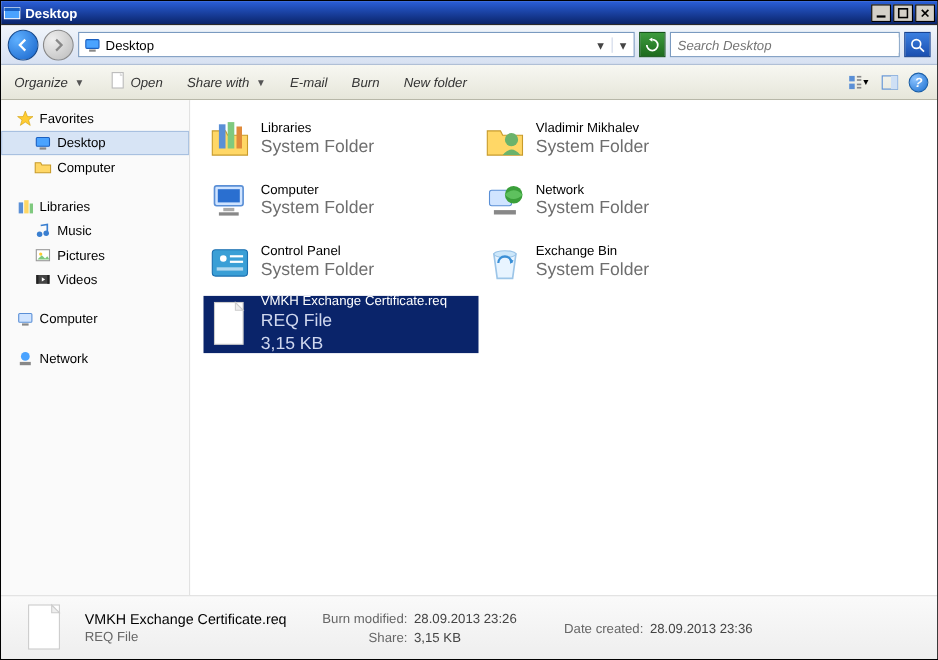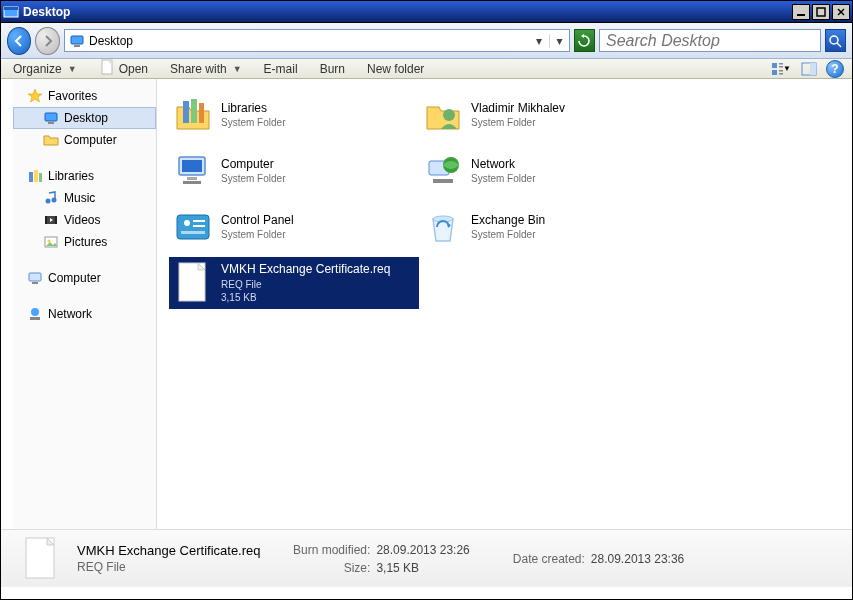--- a/index.html
+++ b/index.html
@@ -66,53 +66,53 @@
     color:#fff; cursor:pointer;
   }
   .searchbox {
     flex:1;
     height:23px;
     background:#fff;
     border:1px solid #7a9ac0;
     display:flex;
     align-items:center;
   }
-  .searchbox input { border:0; outline:0; flex:1; padding:0 6px; font-family:inherit; font-size:16px; color:#666; font-style:italic;}
+  .searchbox input { border:0; outline:0; flex:1; padding:0 6px; font-family:inherit; font-size:12px; color:#666; font-style:italic;}
   .searchbtn {
     width:24px; height:23px;
     background: linear-gradient(to bottom, #3b7fe0, #1a4fb0);
     border:1px solid #164291;
     display:flex; align-items:center; justify-content:center;
     color:#fff; cursor:pointer;
   }
   
   .toolbar {
-    height:20px;
+    height:32px;
     background: linear-gradient(to bottom, #f7f7f2, #e6e6da);
     border-bottom:1px solid #b7b7a8;
     display:flex;
     align-items:center;
     padding:0 8px;
     gap:14px;
+    font-style:italic;
   }
   .tbtn { display:flex; align-items:center; gap:4px; cursor:pointer; color:#333; padding:3px 4px;}
   .tbtn .dd { font-size:9px; color:#555; margin-left:2px;}
   .toolbar .spacer { flex:1; }
   .viewbtns { display:flex; gap:6px; align-items:center;}
   .viewbtn { width:22px; height:22px; display:flex; align-items:center; justify-content:center; cursor:pointer; border:1px solid transparent;}
   .helpbtn { width:18px; height:18px; border-radius:50%; background:radial-gradient(circle at 30% 30%, #8cc3ff, #1a6fd0); color:#fff; display:flex; align-items:center; justify-content:center; font-weight:bold; cursor:pointer; border:1px solid #1a5fa8;}
   
   .main { display:flex; height: 450px; }
   .sidebar {
-    width:144px;
+    width:172px;
     background:#fafafa;
     border-right:1px solid #ddd;
     padding:6px 0;
     overflow:auto;
-    margin-left:12px;
   }
   .sb-group { margin-bottom:14px; }
   .sb-header { display:flex; align-items:center; gap:5px; padding:3px 10px 3px 14px; cursor:pointer;}
   .sb-item { display:flex; align-items:center; gap:5px; padding:3px 10px 3px 30px; cursor:pointer;}
   .sb-item.selected { background:#d7e4f5; border:1px solid #a8c0e0; margin:0 0; padding:2px 9px 2px 29px;}
   .sb-icon { width:16px; height:16px; display:flex; align-items:center; justify-content:center; flex-shrink:0;}
   
   .content {
     flex:1;
     background:#fff;
@@ -127,21 +127,21 @@
     height:52px;
     display:flex;
     align-items:center;
     gap:6px;
     padding:2px;
     margin:2px 0;
     cursor:pointer;
   }
   .item .bigicon { width:44px; height:44px; display:flex; align-items:center; justify-content:center; flex-shrink:0;}
   .item .meta { display:flex; flex-direction:column; line-height:1.3; }
-  .item .meta .sub { color:#6e6e6e; font-size:10px;}
+  .item .meta .sub { color:#6e6e6e; font-size:16px;}
   .item.selected { background:#0a246a; color:#fff; }
   .item.selected .meta .sub { color:#d0d8ef; }
   
   .details {
     height:58px;
     border-top:1px solid #ddd;
     background:linear-gradient(to bottom, #fafafa, #eee);
     display:flex;
     align-items:center;
     padding:4px 20px;
@@ -319,37 +319,37 @@
               <path d="M6 3 L12 2 L12 10" stroke="#3a7fd0" fill="none" stroke-width="1.5"></path>
               <circle cx="5" cy="11" r="2.5" fill="#3a7fd0"></circle>
               <circle cx="11" cy="10" r="2.5" fill="#3a7fd0"></circle>
             </svg>
           </span>
         <span>Music</span>
       </div>
       <div class="sb-item">
         <span class="sb-icon">
             <svg width="16" height="16">
+              <rect x="2" y="3" width="12" height="10" fill="#fff" stroke="#999"></rect>
+              <circle cx="6" cy="7" r="1.5" fill="#ffcc33"></circle>
+              <path d="M3 12 L7 8 L10 11 L12 9 L14 12 Z" fill="#7fc97f"></path>
+            </svg>
+          </span>
+        <span>Pictures</span>
+      </div>
+      <div class="sb-item">
+        <span class="sb-icon">
+            <svg width="16" height="16">
               <rect x="2" y="4" width="12" height="8" fill="#444"></rect>
               <rect x="2" y="4" width="2" height="8" fill="#222"></rect>
               <rect x="12" y="4" width="2" height="8" fill="#222"></rect>
               <path d="M7 6 L10 8 L7 10 Z" fill="#fff"></path>
             </svg>
           </span>
         <span>Videos</span>
-      </div>
-      <div class="sb-item">
-        <span class="sb-icon">
-            <svg width="16" height="16">
-              <rect x="2" y="3" width="12" height="10" fill="#fff" stroke="#999"></rect>
-              <circle cx="6" cy="7" r="1.5" fill="#ffcc33"></circle>
-              <path d="M3 12 L7 8 L10 11 L12 9 L14 12 Z" fill="#7fc97f"></path>
-            </svg>
-          </span>
-        <span>Pictures</span>
       </div>
     </div>
 
     <div class="sb-group">
       <div class="sb-header">
         <span class="sb-icon">
             <svg width="16" height="16">
               <rect x="2" y="3" width="12" height="8" rx="1" fill="#d0e4ff" stroke="#5a8fd6"></rect>
               <rect x="5" y="12" width="6" height="2" fill="#888"></rect>
             </svg>
@@ -486,20 +486,20 @@
         <path d="M24 2 L31 9 L24 9 Z" fill="#eee" stroke="#ccc"></path>
       </svg>
     </span>
   <div class="dcol">
     <span class="title">VMKH Exchange Certificate.req</span>
     <span class="sub">REQ File</span>
   </div>
   <div class="dgrid">
     <span class="dlabel">Burn modified:</span>
     <span>28.09.2013 23:26</span>
-    <span class="dlabel">Size:</span>
+    <span class="dlabel">Share:</span>
     <span>3,15 KB</span>
   </div>
   <div class="dgrid" style="margin-left:27px">
     <span class="dlabel">Date created:</span>
     <span>28.09.2013 23:36</span>
   </div>
 </div>
 
 </body></html>

